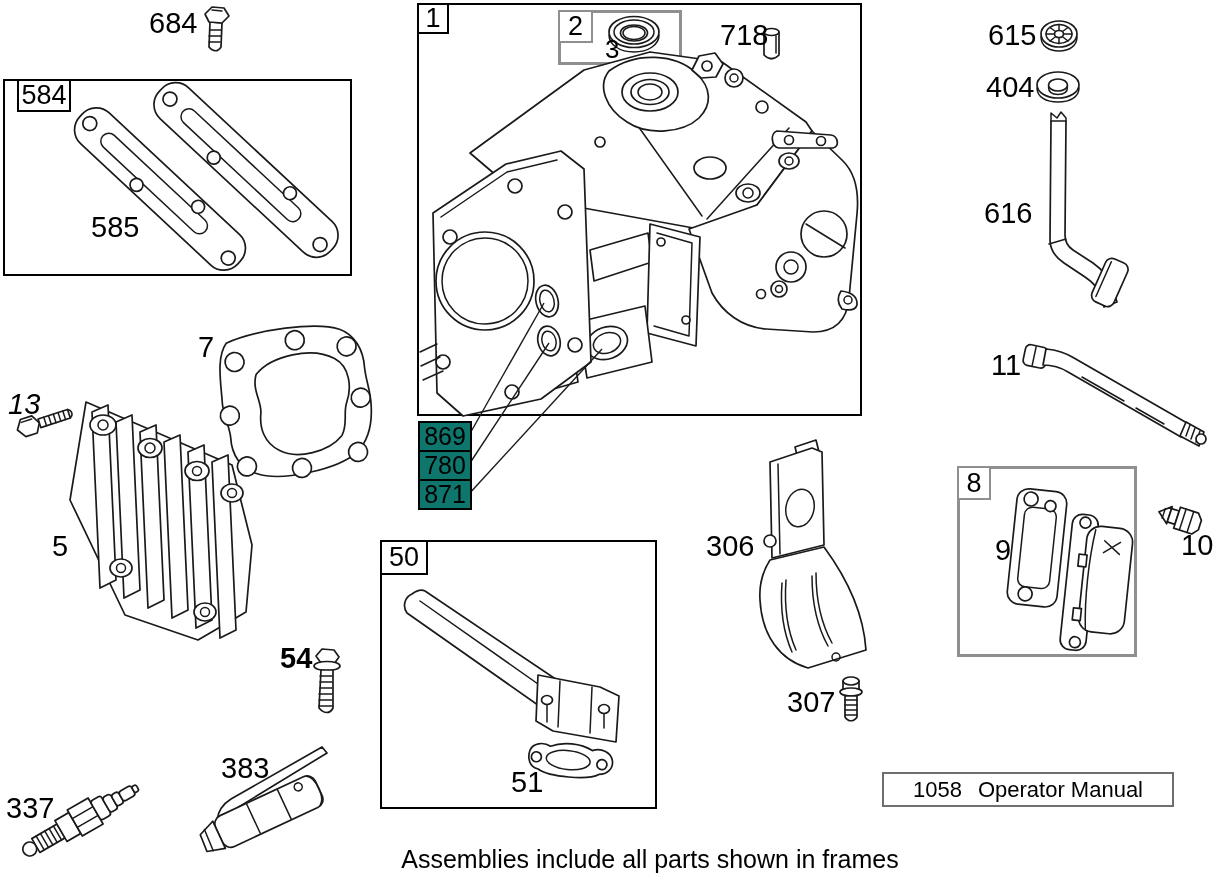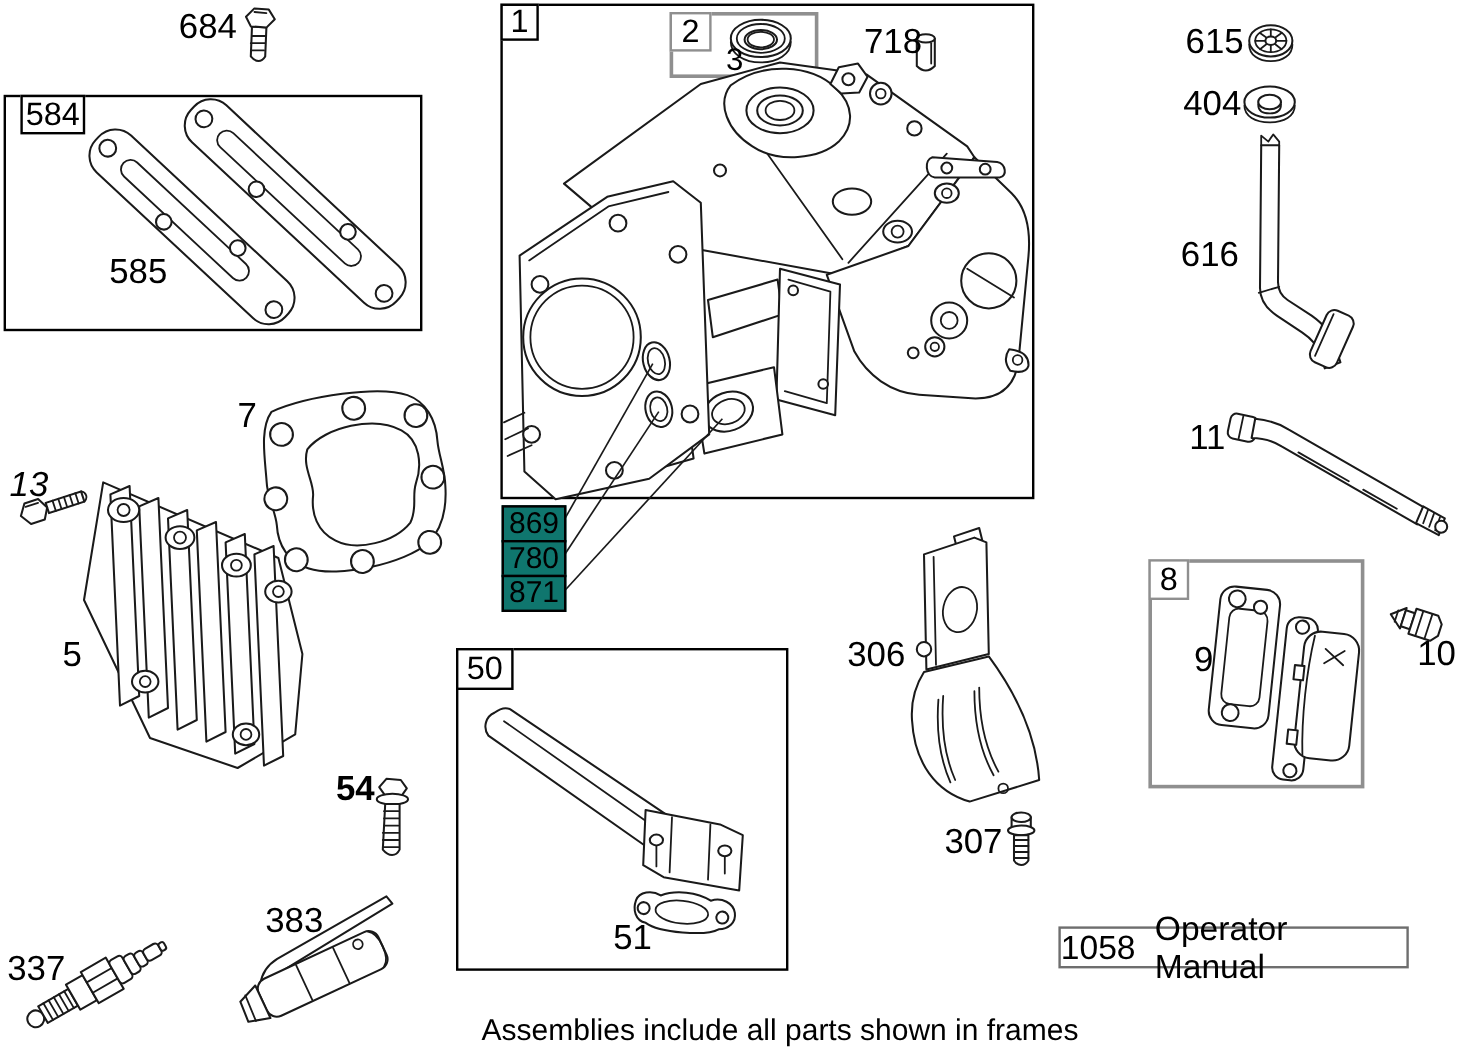--- a/index.html
+++ b/index.html
@@ -13,21 +13,21 @@
   .fnum.gray{border-color:#8f8f8f;}
   .lbl{position:absolute;font-size:29px;line-height:1;white-space:nowrap;z-index:6;}
   .lbl.sm{font-size:26px;}
   .callout-stack{position:absolute;left:418px;top:421px;z-index:6;}
   .callout-box{width:50px;height:27px;border:2px solid #000;background:#0f766e;
                display:flex;align-items:center;justify-content:center;
                font-size:25px;line-height:1;}
   .callout-box + .callout-box{margin-top:-2px;}
   .manual-box{position:absolute;left:882px;top:772px;width:288px;height:31px;
               border:2px solid #6e6e6e;background:#fff;display:flex;align-items:center;
-              justify-content:center;gap:16px;font-size:28px;z-index:6;}
+              justify-content:center;gap:16px;font-size:22px;z-index:6;}
   .caption{position:absolute;left:370px;top:845px;width:560px;text-align:center;
            font-size:25px;z-index:6;}
   svg.art{position:absolute;left:0;top:0;z-index:4;pointer-events:none;}
   .ln{fill:#fff;stroke:#1a1a1a;stroke-width:1.7;stroke-linejoin:round;stroke-linecap:round;}
   .nf{fill:none;stroke:#1a1a1a;stroke-width:1.5;stroke-linejoin:round;stroke-linecap:round;}
   .ldr{fill:none;stroke:#1a1a1a;stroke-width:1.4;}
 </style>
 </head>
 <body>
 

